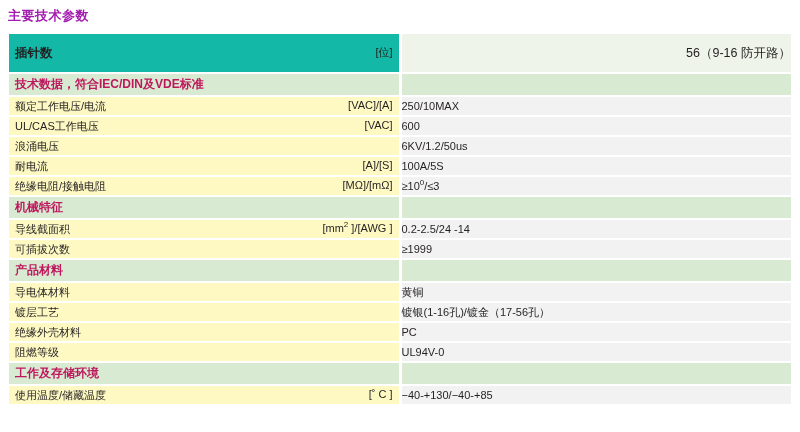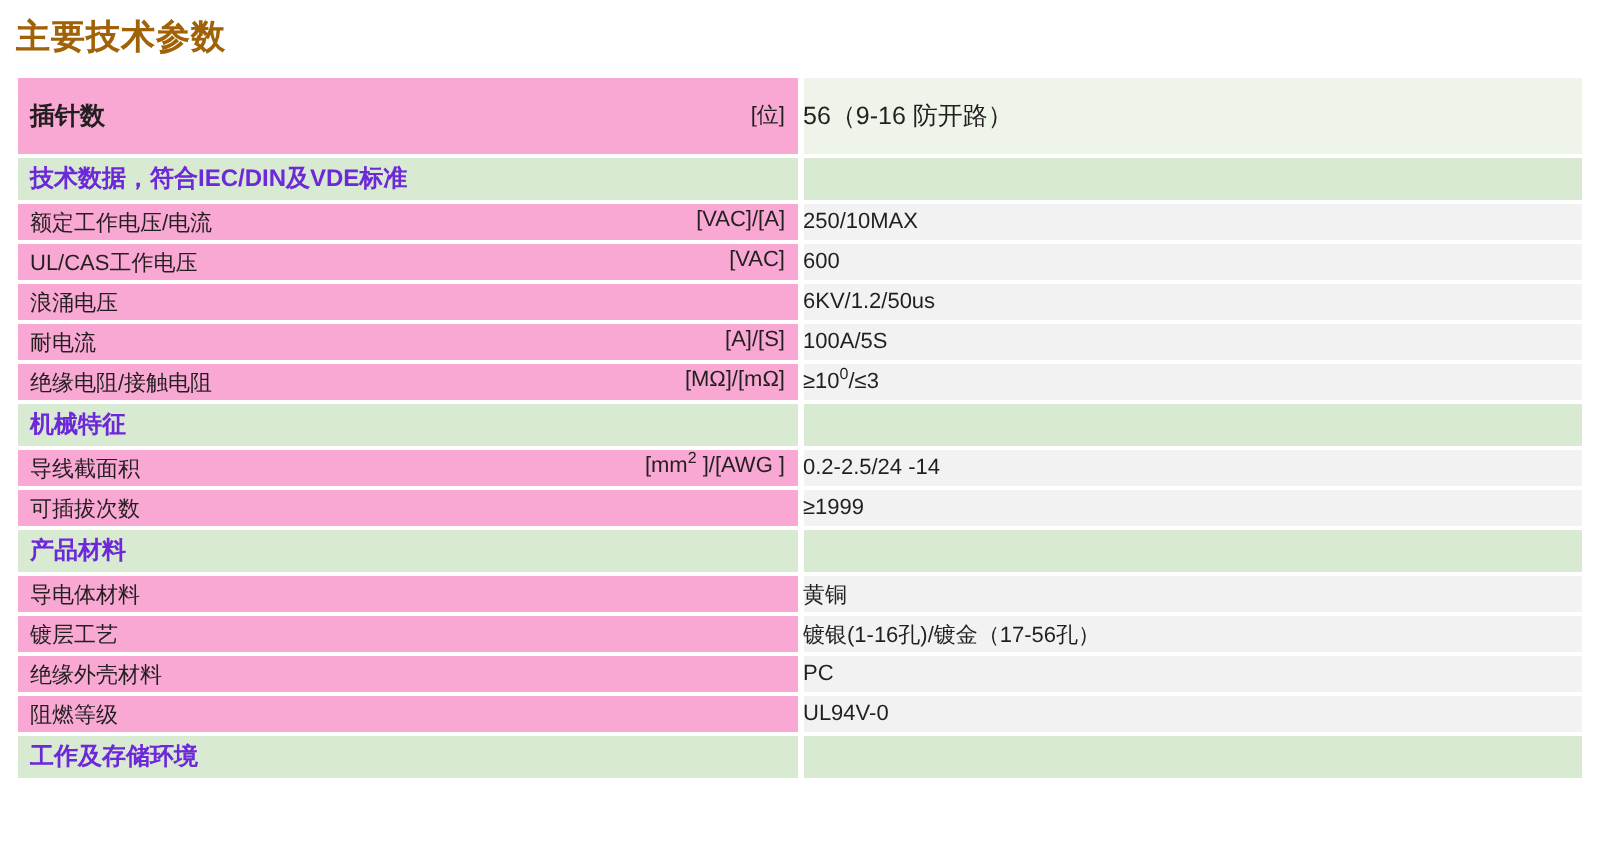--- a/index.html
+++ b/index.html
@@ -15,23 +15,23 @@
     overflow: hidden;
   }
   .page {
     width: 800px;
     height: 432px;
     position: relative;
     box-sizing: border-box;
     padding: 6px 6px 0 6px;
   }
   .title {
-    font-size: 17px;
+    font-size: 13px;
     font-weight: bold;
-    color: #a16207;
+    color: #a21caf;
     margin: 1px 0 7px 2px;
     letter-spacing: 0.5px;
   }
   table.spec {
     width: 788px;
     border-collapse: separate;
     border-spacing: 3px 2px;
     table-layout: fixed;
   }
   table.spec td {
@@ -40,52 +40,52 @@
   }
   .col-label { width: 388px; }
   .col-value { width: 388px; }
 
   
   tr.section td.c1 {
     background: #d9ead3;
     height: 21px;
     font-size: 12px;
     font-weight: bold;
-    color: #6d28d9;
+    color: #be185d;
     padding-left: 6px;
     box-sizing: border-box;
   }
   tr.section td.c2 {
     background: #d9ead3;
     height: 21px;
   }
 
   
   tr.big td.c1 {
-    background: #f9a8d4;
+    background: #14b8a6;
     height: 38px;
     font-size: 12.5px;
     font-weight: bold;
     padding: 0 6px 0 6px;
     box-sizing: border-box;
   }
   tr.big td.c2 {
     background: #eef4ea;
     height: 26px;
     font-size: 12.5px;
-    text-align: left;
+    text-align: right;
     color: #231f20;
     box-sizing: border-box;
   }
   tr.big td.c1 .lbl { float: left; }
   tr.big td.c1 .unit { float: right; font-weight: normal; font-size: 11px; }
 
   
   tr.data td.c1 {
-    background: #f9a8d4;
+    background: #fef9c3;
     height: 18px;
     font-size: 11px;
     padding: 0 6px 0 6px;
     box-sizing: border-box;
     color: #231f20;
   }
   tr.data td.c2 {
     background: #f2f2f2;
     height: 18px;
     font-size: 11px;
@@ -237,16 +237,24 @@
           <span class="clear"></span>
         </td>
         <td class="c2">UL94V-0</td>
       </tr>
 
       <tr class="section">
         <td class="c1">工作及存储环境</td>
         <td class="c2"></td>
       </tr>
 
+      <tr class="data">
+        <td class="c1">
+          <span class="lbl">使用温度/储藏温度</span>
+          <span class="unit">[˚ C ]</span>
+          <span class="clear"></span>
+        </td>
+        <td class="c2">−40-+130/−40-+85</td>
+      </tr>
 
     </tbody>
   </table>
 </div>
 
 </body></html>

